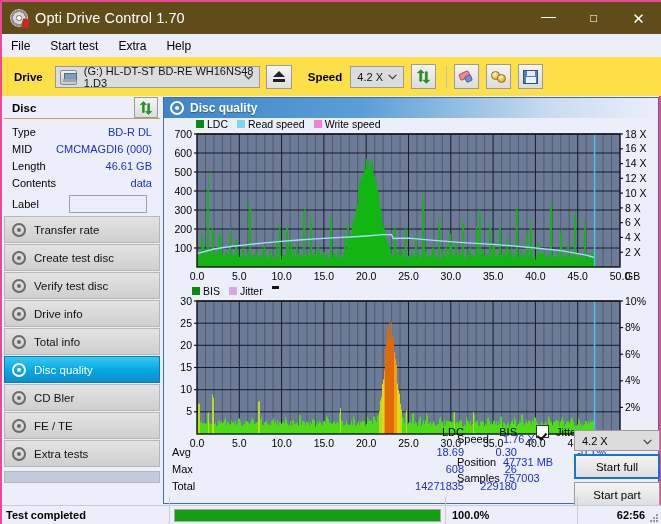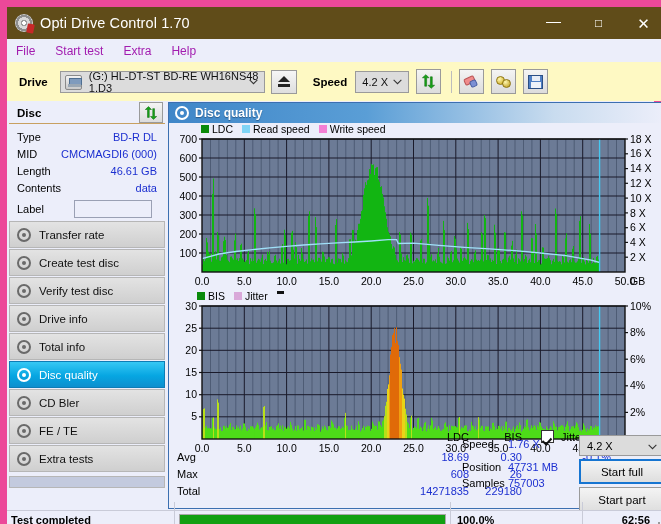--- a/index.html
+++ b/index.html
@@ -7,21 +7,21 @@
   body {
     width:661px; height:524px;
     font-family:"Liberation Sans", sans-serif;
     font-size:11px;
     background:#eceefa;
     overflow:hidden;
   }
   #app {
     position:relative; width:661px; height:524px;
     background:#eceefa;
-    border:7px solid #ec4899;
+    border:2px solid #ec4899;
   }
   
   .titlebar {
     position:absolute; left:0; top:0; width:659px; height:32px;
     background:#604c19;
     display:flex; align-items:center;
   }
   .title-ico {
     width:18px; height:18px; margin-left:8px; margin-right:7px;
     border-radius:50%;
@@ -47,26 +47,26 @@
   .winbtn.min .gl { font-size:15px; position:relative; top:-3px; }
   .winbtn.max .gl { font-size:12px; }
   .winbtn.close .gl { font-size:15px; }
 
   
   .menubar {
     position:absolute; left:0; top:32px; width:659px; height:23px;
     background:#eceefa;
     display:flex; align-items:center; padding-left:9px; gap:0px;
   }
-  .menuitem { font-size:12px; color:#a21caf; padding:2px 11px 2px 0; margin-right:9px; }
+  .menuitem { font-size:12px; color:#000000; padding:2px 11px 2px 0; margin-right:9px; }
 
   
   .toolbar {
     position:absolute; left:0; top:55px; width:659px; height:39px;
-    background:#fef9c3;
+    background:#fde047;
     display:flex; align-items:center;
   }
   .tb-label { font-weight:bold; font-size:11.5px; margin-left:12px; margin-right:12px; }
   .combo {
     height:22px; background:#dcdcdc; border:1px solid #9a9a9a;
     display:flex; align-items:center; font-size:11px; color:#111;
     position:relative;
   }
   .combo .chev {
     position:absolute; right:6px; top:50%; transform:translateY(-50%);

